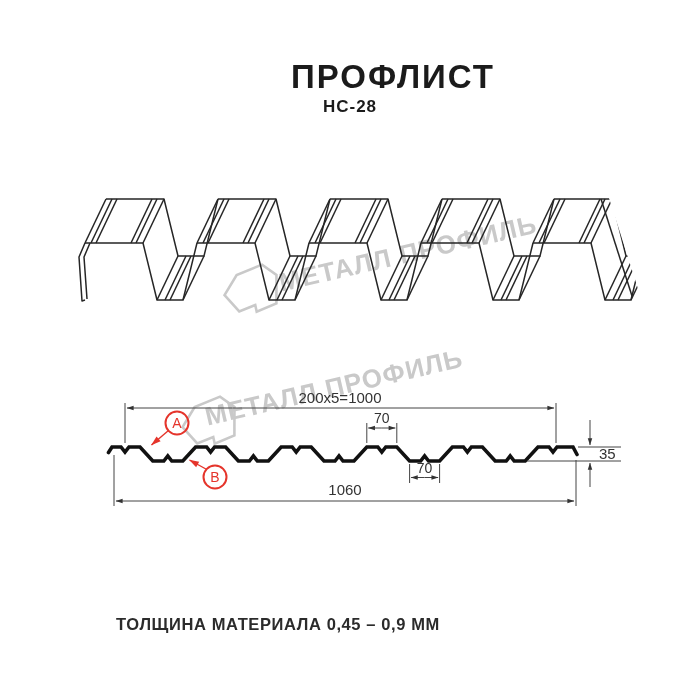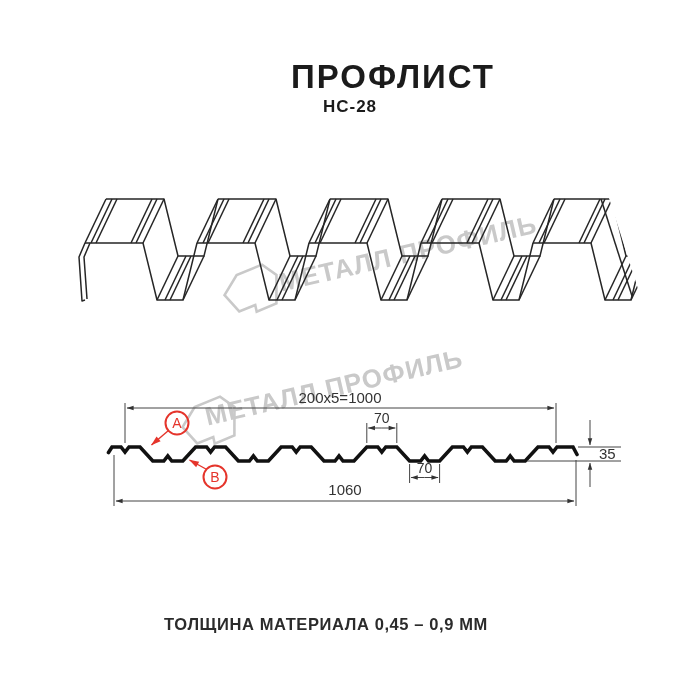--- a/index.html
+++ b/index.html
@@ -10,21 +10,21 @@
   .title{
     position:absolute;left:0;top:58px;width:700px;text-align:center;
     font-size:33px;font-weight:800;letter-spacing:2px;color:#1b1b1b;padding-left:43px;
   }
   .subtitle{
     position:absolute;left:0;top:97px;width:700px;text-align:center;
     font-size:17px;font-weight:700;letter-spacing:1px;color:#1b1b1b;
   }
   .footer{
     position:absolute;left:0;top:615px;width:556px;text-align:center;
-    font-size:16.5px;font-weight:600;letter-spacing:.6px;color:#2b2b2b;margin-left:48px;
+    font-size:16.5px;font-weight:600;letter-spacing:.6px;color:#2b2b2b;
   }
   svg text{font-family:"Liberation Sans", sans-serif;}
   .dimtxt{font-size:15px;fill:#333;}
   .dimtxt-s{font-size:14px;fill:#333;}
   .wmtxt{font-size:26px;font-weight:700;letter-spacing:1px;}
   .redlbl{font-size:14px;font-weight:400;}
 </style>
 </head>
 <body>
 

